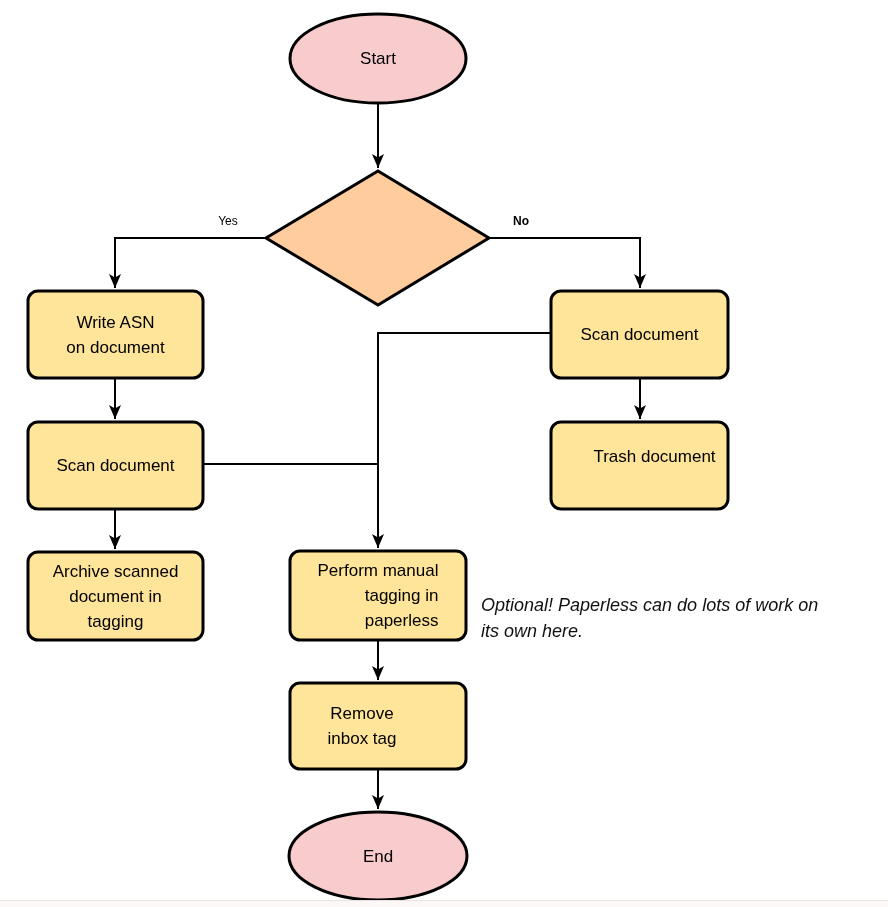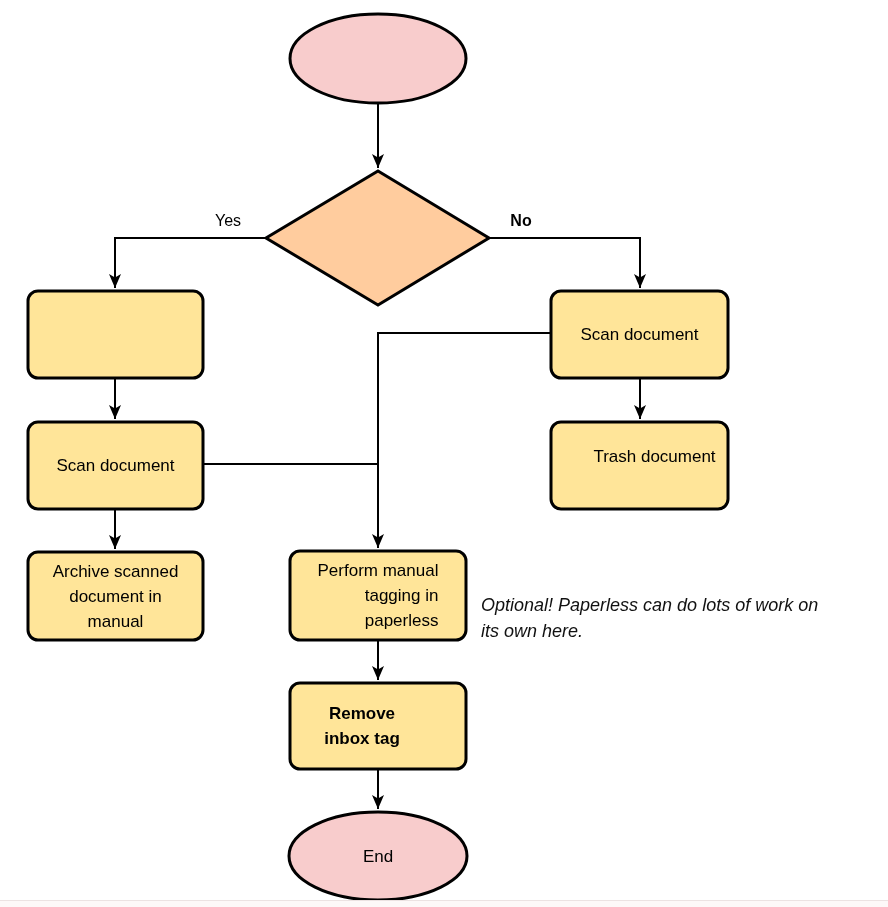--- a/index.html
+++ b/index.html
@@ -29,21 +29,21 @@
     font-size: 17px;
     line-height: 25px;
     white-space: pre-line;
     color: #000000;
   }
   .edge-label {
     position: absolute;
     display: flex;
     align-items: center;
     justify-content: center;
-    font-size: 16px;
+    font-size: 12px;
     color: #000000;
   }
   .annotation {
     position: absolute;
     left: 481px;
     top: 592px;
     width: 410px;
     font-size: 18px;
     font-style: italic;
     line-height: 26px;
@@ -89,38 +89,41 @@
     <rect class="shape" x="28" y="291" width="175" height="87" rx="10" fill="#FFE599"></rect>
     <rect class="shape" x="28" y="422" width="175" height="87" rx="10" fill="#FFE599"></rect>
     <rect class="shape" x="28" y="552" width="175" height="88" rx="10" fill="#FFE599"></rect>
     <rect class="shape" x="551" y="291" width="177" height="87" rx="10" fill="#FFE599"></rect>
     <rect class="shape" x="551" y="422" width="177" height="87" rx="10" fill="#FFE599"></rect>
     <rect class="shape" x="290" y="551" width="176" height="89" rx="10" fill="#FFE599"></rect>
     <rect class="shape" x="290" y="683" width="176" height="86" rx="10" fill="#FFE599"></rect>
     <ellipse class="shape" cx="378" cy="856" rx="89" ry="44" fill="#F8CCCC"></ellipse>
   </svg>
 
+  <div class="node-label" style="left:290px; top:14px; width:176px; height:89px;">Start</div>
 
 
+  <div class="node-label" style="left:28px; top:291px; width:175px; height:87px;">Write ASN
+on document</div>
 
   <div class="node-label" style="left:28px; top:422px; width:175px; height:87px;">Scan document</div>
 
   <div class="node-label" style="left:28px; top:552px; width:175px; height:88px;">Archive scanned
 document in
-manual</div>
+tagging</div>
 
   <div class="node-label" style="left:551px; top:291px; width:177px; height:87px;">Scan document</div>
 
   <div class="node-label" style="left:551px; top:422px; width:177px; height:68px;padding-left:30px;">Trash document</div>
 
   <div class="node-label" style="left:290px; top:551px; width:176px; height:89px;text-align:right;">Perform manual
 tagging in
 paperless</div>
 
-  <div class="node-label" style="left:290px; top:683px; width:144px; height:86px;font-weight:bold;">Remove
+  <div class="node-label" style="left:290px; top:683px; width:144px; height:86px;">Remove
 inbox tag</div>
 
   <div class="node-label" style="left:290px; top:812px; width:176px; height:88px;text-align:right;">End</div>
 
   <div class="edge-label" style="left:203px; top:210px; width:50px; height:22px;">Yes</div>
 
   <div class="edge-label" style="left:496px; top:210px; width:50px; height:22px;font-weight:bold;">No</div>
 
   <div class="annotation">Optional! Paperless can do lots of work on
 its own here.</div>

